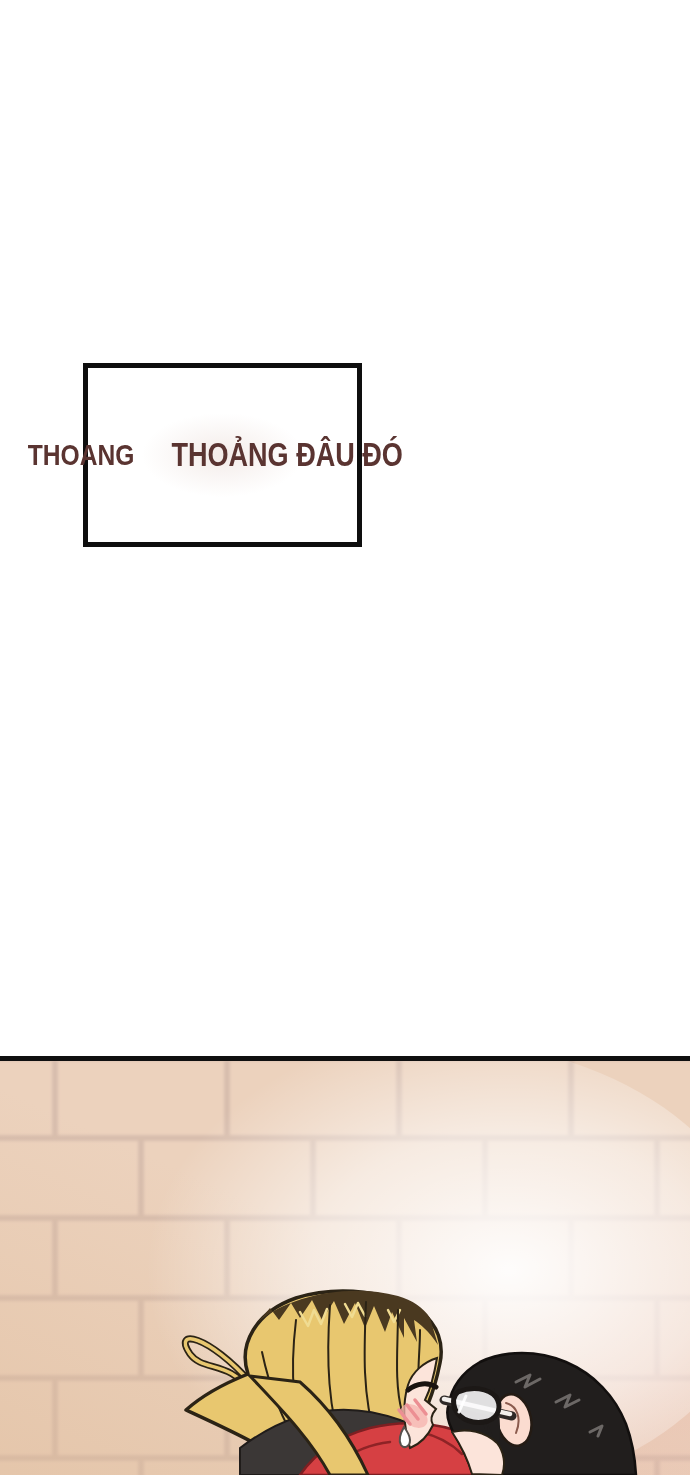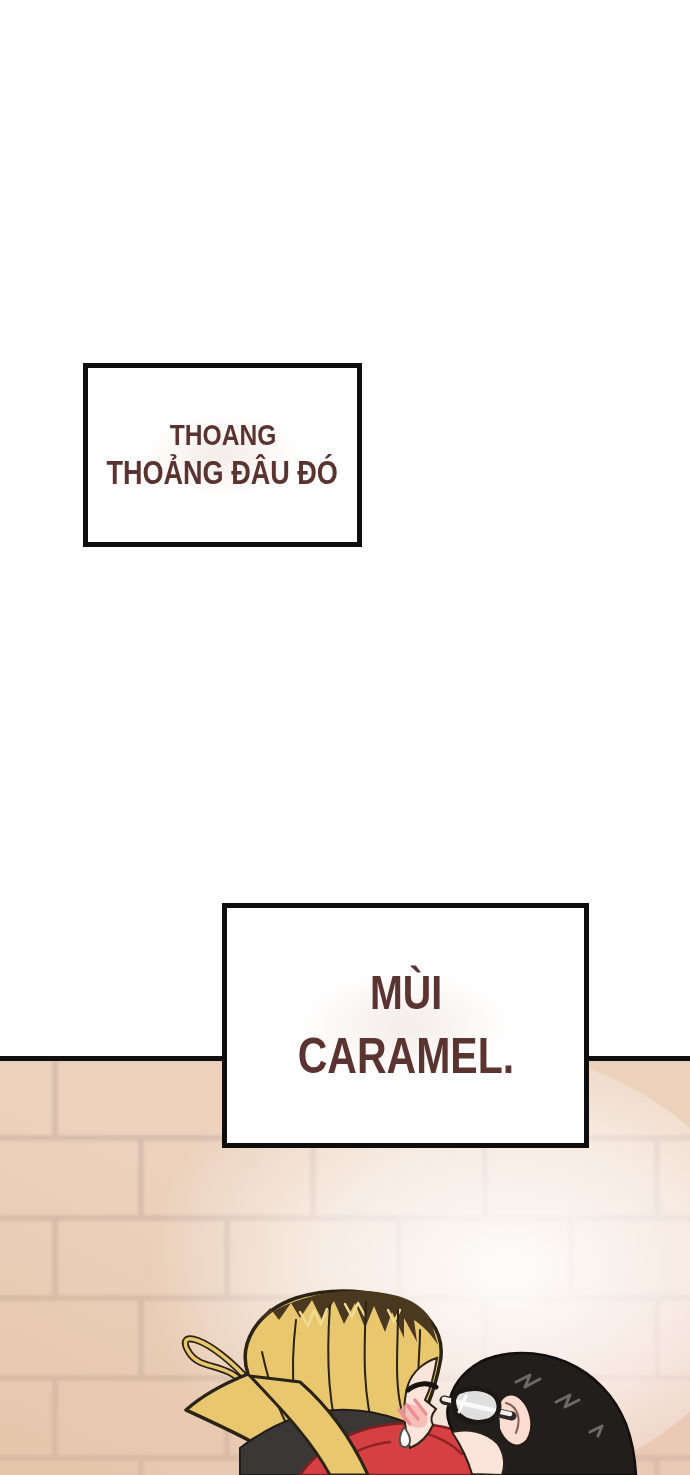--- a/index.html
+++ b/index.html
@@ -8,21 +8,21 @@
     background:#ffffff;overflow:hidden;
     font-family:"Liberation Sans",sans-serif;
   }
   
   .wall{position:absolute;left:0;top:1056px;width:690px;height:419px;}
   .wall svg{display:block;}
   
   .speech-box{
     position:absolute;box-sizing:border-box;background:#ffffff;
     border:5px solid #0e0e0e;z-index:10;
-    display:flex;flex-direction:column;align-items:center;justify-content:center;
+    display:flex;flex-direction:row;align-items:center;justify-content:center;
   }
   .speech-box::before{
     content:"";position:absolute;left:10%;top:18%;width:80%;height:64%;
     background:radial-gradient(closest-side,rgba(214,186,176,0.28),rgba(214,186,176,0) 75%);
     pointer-events:none;
   }
   .box1{left:83px;top:363px;width:279px;height:184px;}
   .box2{left:222px;top:903px;width:367px;height:245px;}
   .cap-line{
     display:inline-block;white-space:nowrap;position:relative;
@@ -162,18 +162,14 @@
         </g>
       </g>
     </svg>
   </div>
 
   <div class="speech-box box1">
     <span class="cap-line l1">THOANG</span>
     <span class="cap-line l2">THOẢNG ĐÂU ĐÓ</span>
   </div>
 
-  <div class="speech-box box2">
-    <span class="cap-line l1">MÙI</span>
-    <span class="cap-line l2">CARAMEL.</span>
-  </div>
 
 </div>
 
 </body></html>

